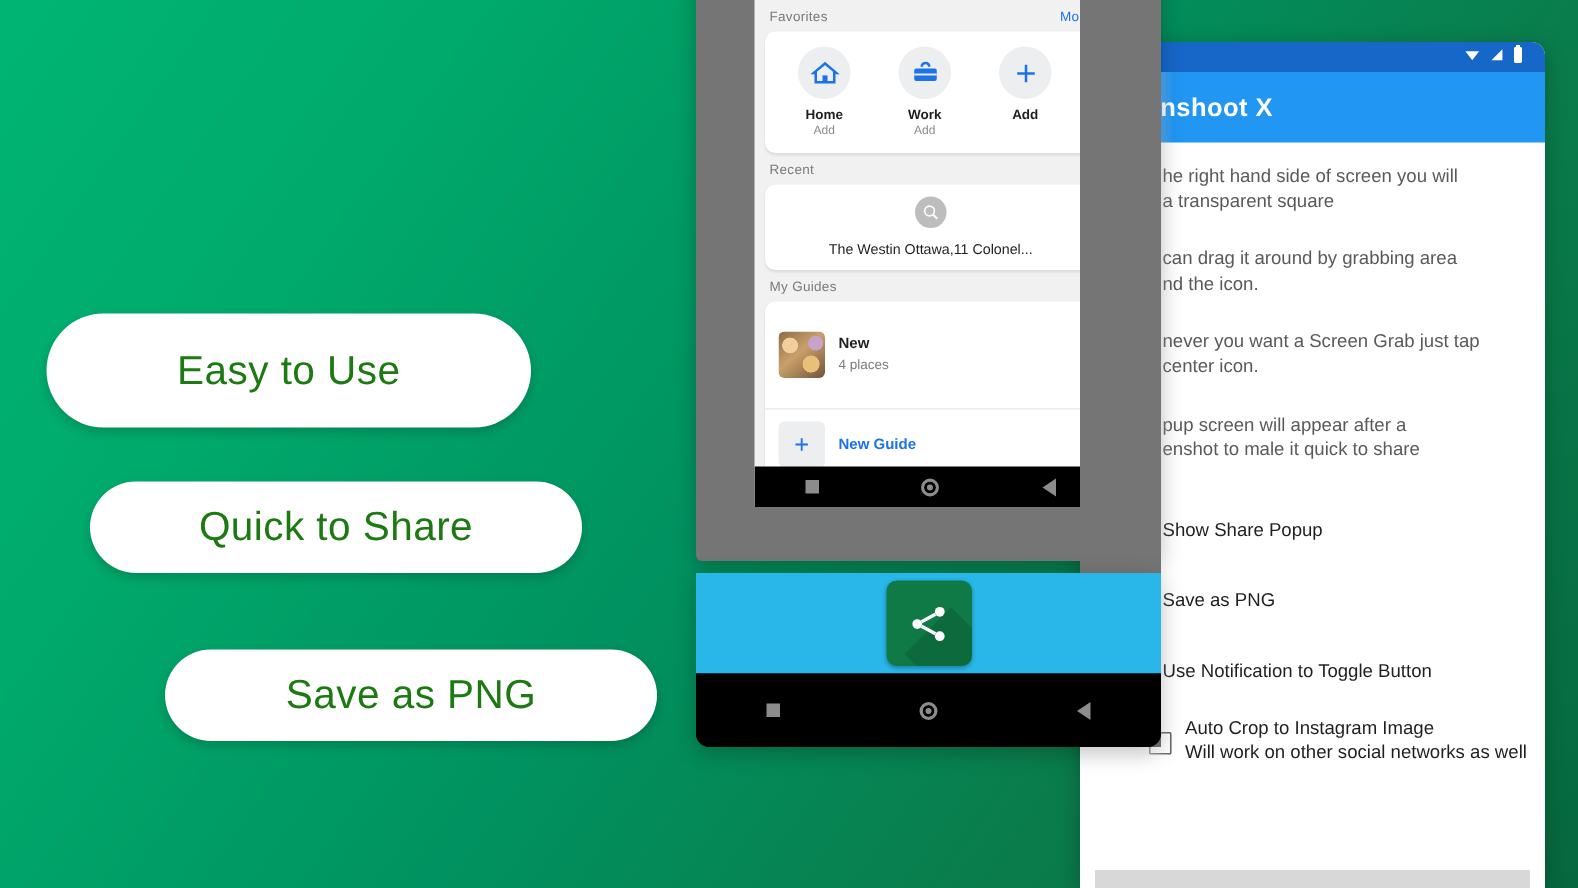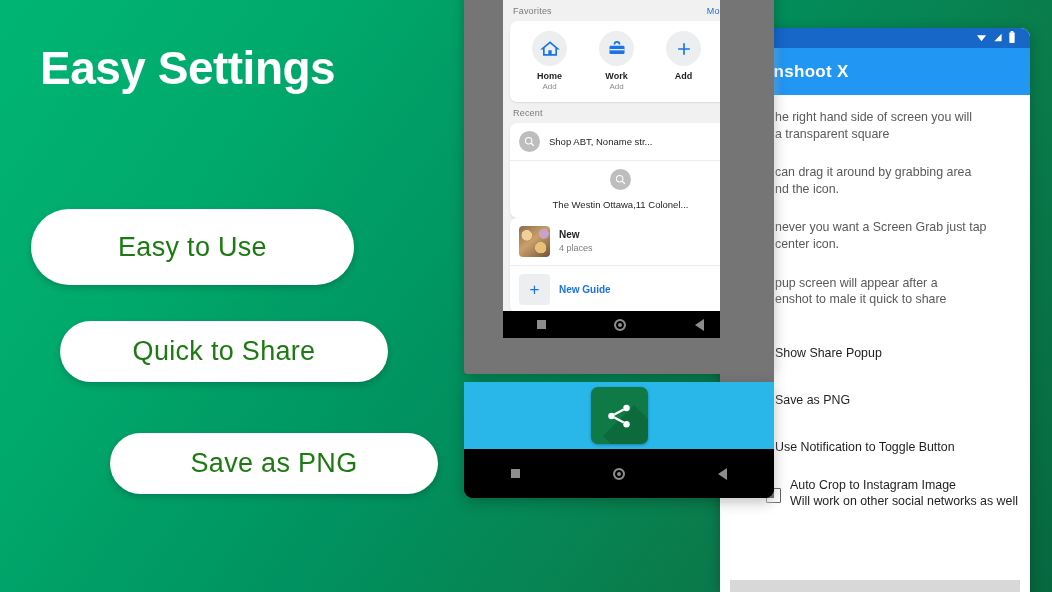--- a/index.html
+++ b/index.html
@@ -89,21 +89,21 @@
   }
   .recent-row:last-child { border-bottom: none; flex-direction: column; }
   .recent-row .circ {
     width: 21px; height: 21px; border-radius: 50%;
     background: #bdbdbd; flex: 0 0 auto;
     display: flex; align-items: center; justify-content: center;
   }
   .recent-row .txt { font-size: 9.5px; color: #1f1f1f; white-space: nowrap; }
   .guide-row {
     display: flex; align-items: center;
-    padding: 8px 9px; gap: 9px;
+    padding: 20px 9px; gap: 9px;
     border-bottom: 1px solid #ececec;
   }
   .guide-thumb {
     width: 31px; height: 31px; border-radius: 4px; flex: 0 0 auto;
     background:
       radial-gradient(circle at 25% 30%, #f0cf9a 0 16%, transparent 17%),
       radial-gradient(circle at 70% 70%, #e8c078 0 18%, transparent 19%),
       radial-gradient(circle at 80% 25%, #c8a2c8 0 14%, transparent 15%),
       linear-gradient(140deg, #8d6b4a 0%, #c9a06a 45%, #6f5338 100%);
   }
@@ -230,21 +230,20 @@
     position: absolute; left: 720px; top: -18px;
     width: 54px; height: 516px;
     background: #757575;
   }
 </style>
 </head>
 <body>
 
 <div id="stage">
 
-  <div id="headline">Easy Settings</div>
 
   <div class="pill" id="pill0">
     <span>Easy to Use</span>
   </div>
   <div class="pill" id="pill1">
     <span>Quick to Share</span>
   </div>
   <div class="pill" id="pill2">
     <span>Save as PNG</span>
   </div>
@@ -360,33 +359,27 @@
       </div>
 
       <div class="card">
         <div class="recent-row">
           <div class="circ">
             <svg width="13" height="13" viewBox="0 0 24 24">
                 <circle cx="10.5" cy="10.5" r="6" fill="none" stroke="#ffffff" stroke-width="2"></circle>
                 <path d="M15 15 L20 20" stroke="#ffffff" stroke-width="2.4"></path>
               </svg>
           </div>
-          <div class="txt">Shop ABT, Noname str...</div>
-        </div>
-        <div class="recent-row">
-          <div class="circ">
-            <svg width="13" height="13" viewBox="0 0 24 24">
-                <circle cx="10.5" cy="10.5" r="6" fill="none" stroke="#ffffff" stroke-width="2"></circle>
-                <path d="M15 15 L20 20" stroke="#ffffff" stroke-width="2.4"></path>
-              </svg>
-          </div>
           <div class="txt">The Westin Ottawa,11 Colonel...</div>
         </div>
       </div>
 
+      <div class="sec-head">
+        <span>My Guides</span>
+      </div>
 
       <div class="card">
         <div class="guide-row">
           <div class="guide-thumb"></div>
           <div>
             <div class="guide-title">New</div>
             <div class="guide-sub">4 places</div>
           </div>
         </div>
         <div class="newguide-row">

